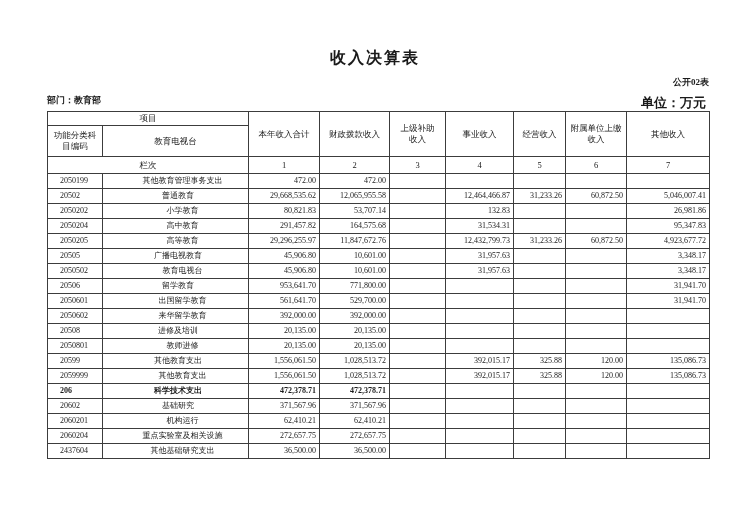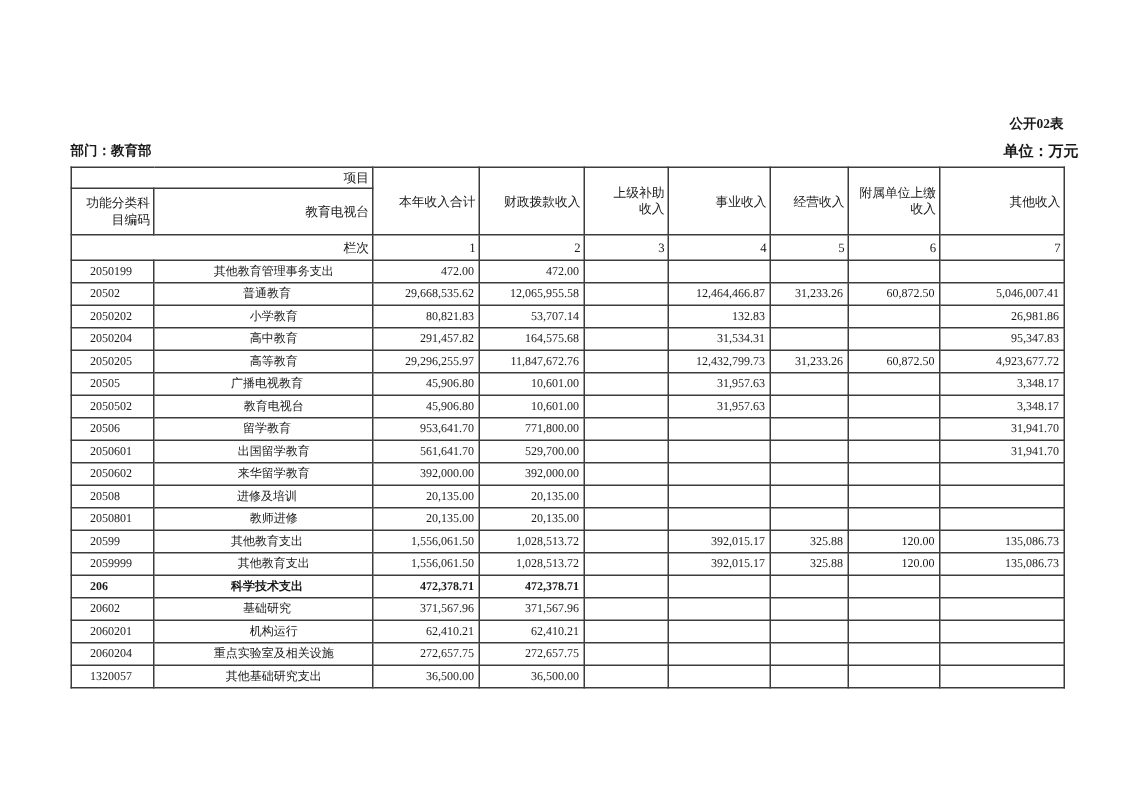--- a/index.html
+++ b/index.html
@@ -33,42 +33,42 @@
   .meta-left {
     position: absolute;
     top: 94px;
     left: 47px;
     font-size: 9px;
     font-weight: 600;
   }
   .meta-right-2 {
     position: absolute;
     top: 94px;
-    right: 31px;
-    font-size: 10px;
+    right: 44px;
+    font-size: 13px;
     font-weight: 600;
   }
   table.budget {
     position: absolute;
     left: 47px;
     top: 111px;
     width: 662px;
     border-collapse: collapse;
     table-layout: fixed;
     border: 1.5px solid #000;
   }
   table.budget th, table.budget td {
     border: 1px solid #3c3c3c;
     font-weight: normal;
     overflow: hidden;
     vertical-align: middle;
   }
   thead th {
     font-size: 8.5px;
-    text-align: right;
+    text-align: center;
     white-space: pre-line;
     line-height: 1.35;
     padding: 1px 2px;
   }
   tr.hrow1 { height: 13px; }
   tr.hrow2 { height: 31px; }
   tr.hrow3 { height: 17px; }
   tbody tr { height: 15px; }
   tbody td { font-size: 8px; line-height: 1; }
   td.code { text-align: left; padding-left: 12px; margin-top: 32px; }
@@ -83,20 +83,21 @@
     width: 100%;
     text-align: center;
     font-size: 8.5px;
   }
 </style>
 </head>
 <body>
 
 <div class="page">
 
+  <div class="doc-title">收入决算表</div>
 
   <div class="meta-right-1">公开02表</div>
   <div class="meta-left">部门：教育部</div>
   <div class="meta-right-2">单位：万元</div>
 
   <table class="budget">
     <colgroup>
       <col style="width:55px">
       <col style="width:146px">
       <col style="width:71px">
@@ -329,21 +330,21 @@
           <td class="name ind">重点实验室及相关设施</td>
           <td class="num">272,657.75</td>
           <td class="num">272,657.75</td>
           <td class="num"></td>
           <td class="num"></td>
           <td class="num"></td>
           <td class="num"></td>
           <td class="num"></td>
         </tr>
         <tr>
-          <td class="code">1320057</td>
+          <td class="code">2437604</td>
           <td class="name ind">其他基础研究支出</td>
           <td class="num">36,500.00</td>
           <td class="num">36,500.00</td>
           <td class="num"></td>
           <td class="num"></td>
           <td class="num"></td>
           <td class="num"></td>
           <td class="num"></td>
         </tr>
       </tbody>

